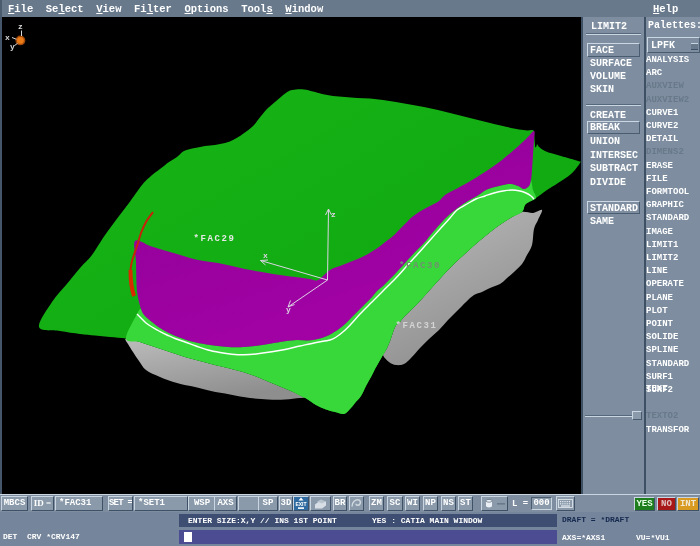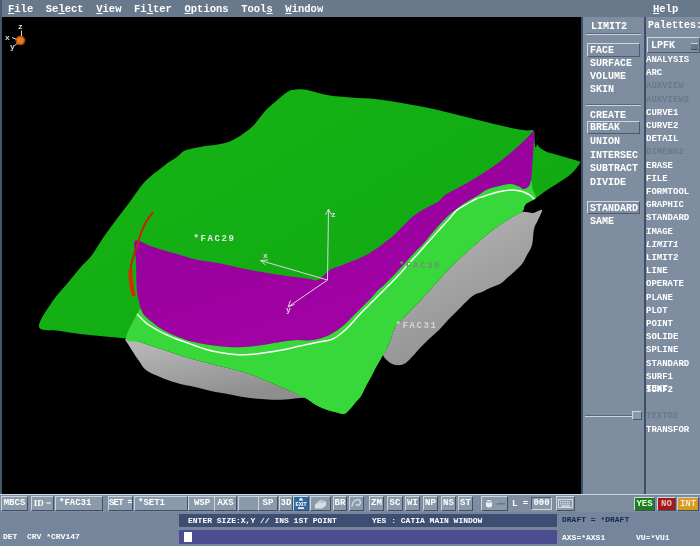--- a/index.html
+++ b/index.html
@@ -113,21 +113,21 @@
     <div class="t" style="left:646px;top:107.8px;font-size:9px;">CURVE1</div>
     <div class="t" style="left:646px;top:121.0px;font-size:9px;font-family:Liberation Mono, monospace;">CURVE2</div>
     <div class="t" style="left:646px;top:134.2px;font-size:9px;">DETAIL</div>
     <div class="t gray" style="left:646px;top:147.4px;font-size:9px;">DIMENS2</div>
     <div class="t" style="left:646px;top:160.6px;font-size:9px;">ERASE</div>
     <div class="t" style="left:646px;top:173.8px;font-size:9px;">FILE</div>
     <div class="t" style="left:646px;top:187.0px;font-size:9px;">FORMTOOL</div>
     <div class="t" style="left:646px;top:200.2px;font-size:9px;">GRAPHIC</div>
     <div class="t" style="left:646px;top:213.4px;font-size:9px;">STANDARD</div>
     <div class="t" style="left:646px;top:226.6px;font-size:9px;">IMAGE</div>
-    <div class="t" style="left:646px;top:239.8px;font-size:9px;font-style:italic;">LIMIT1</div>
+    <div class="t" style="left:646px;top:239.8px;font-size:9px;">LIMIT1</div>
     <div class="t" style="left:646px;top:253.0px;font-size:9px;">LIMIT2</div>
     <div class="t" style="left:646px;top:266.2px;font-size:9px;">LINE</div>
     <div class="t" style="left:646px;top:279.4px;font-size:9px;">OPERATE</div>
     <div class="t" style="left:646px;top:292.6px;font-size:9px;">PLANE</div>
     <div class="t" style="left:646px;top:305.8px;font-size:9px;">PLOT</div>
     <div class="t" style="left:646px;top:319.0px;font-size:9px;">POINT</div>
     <div class="t" style="left:646px;top:332.2px;font-size:9px;">SOLIDE</div>
     <div class="t" style="left:646px;top:345.4px;font-size:9px;">SPLINE</div>
     <div class="t" style="left:646px;top:358.6px;font-size:9px;">STANDARD</div>
     <div class="t" style="left:646px;top:371.8px;font-size:9px;">SURF1</div>

